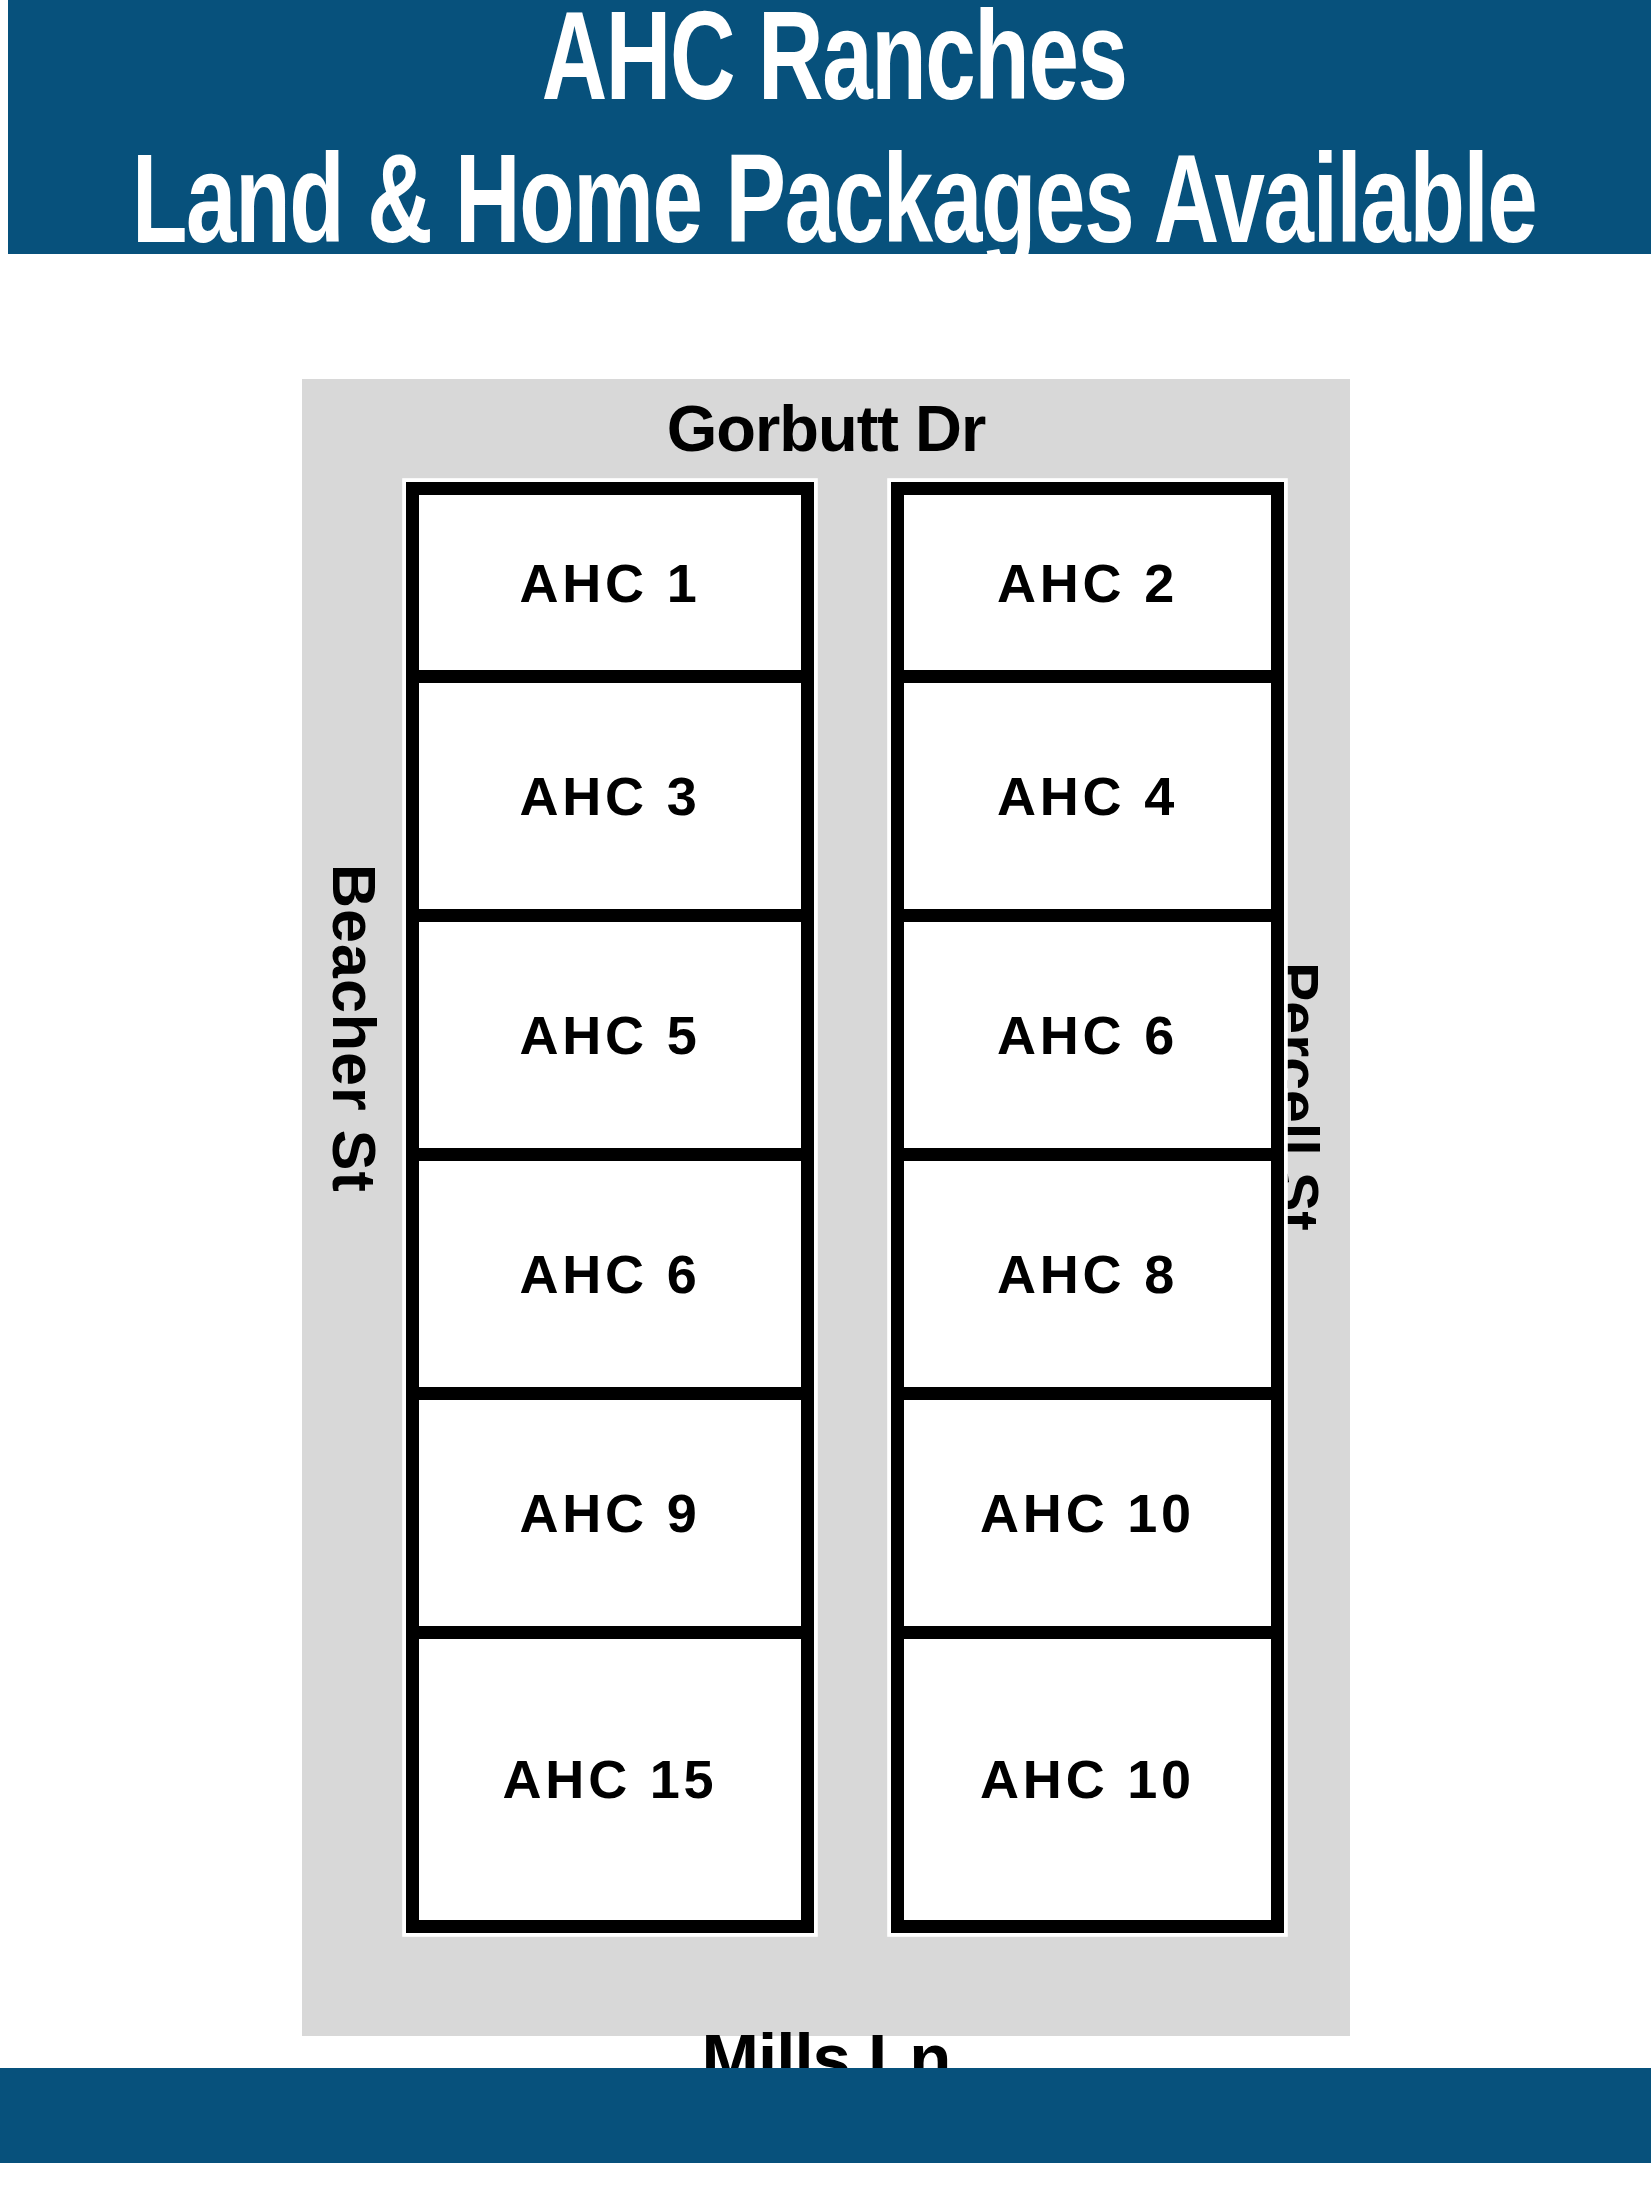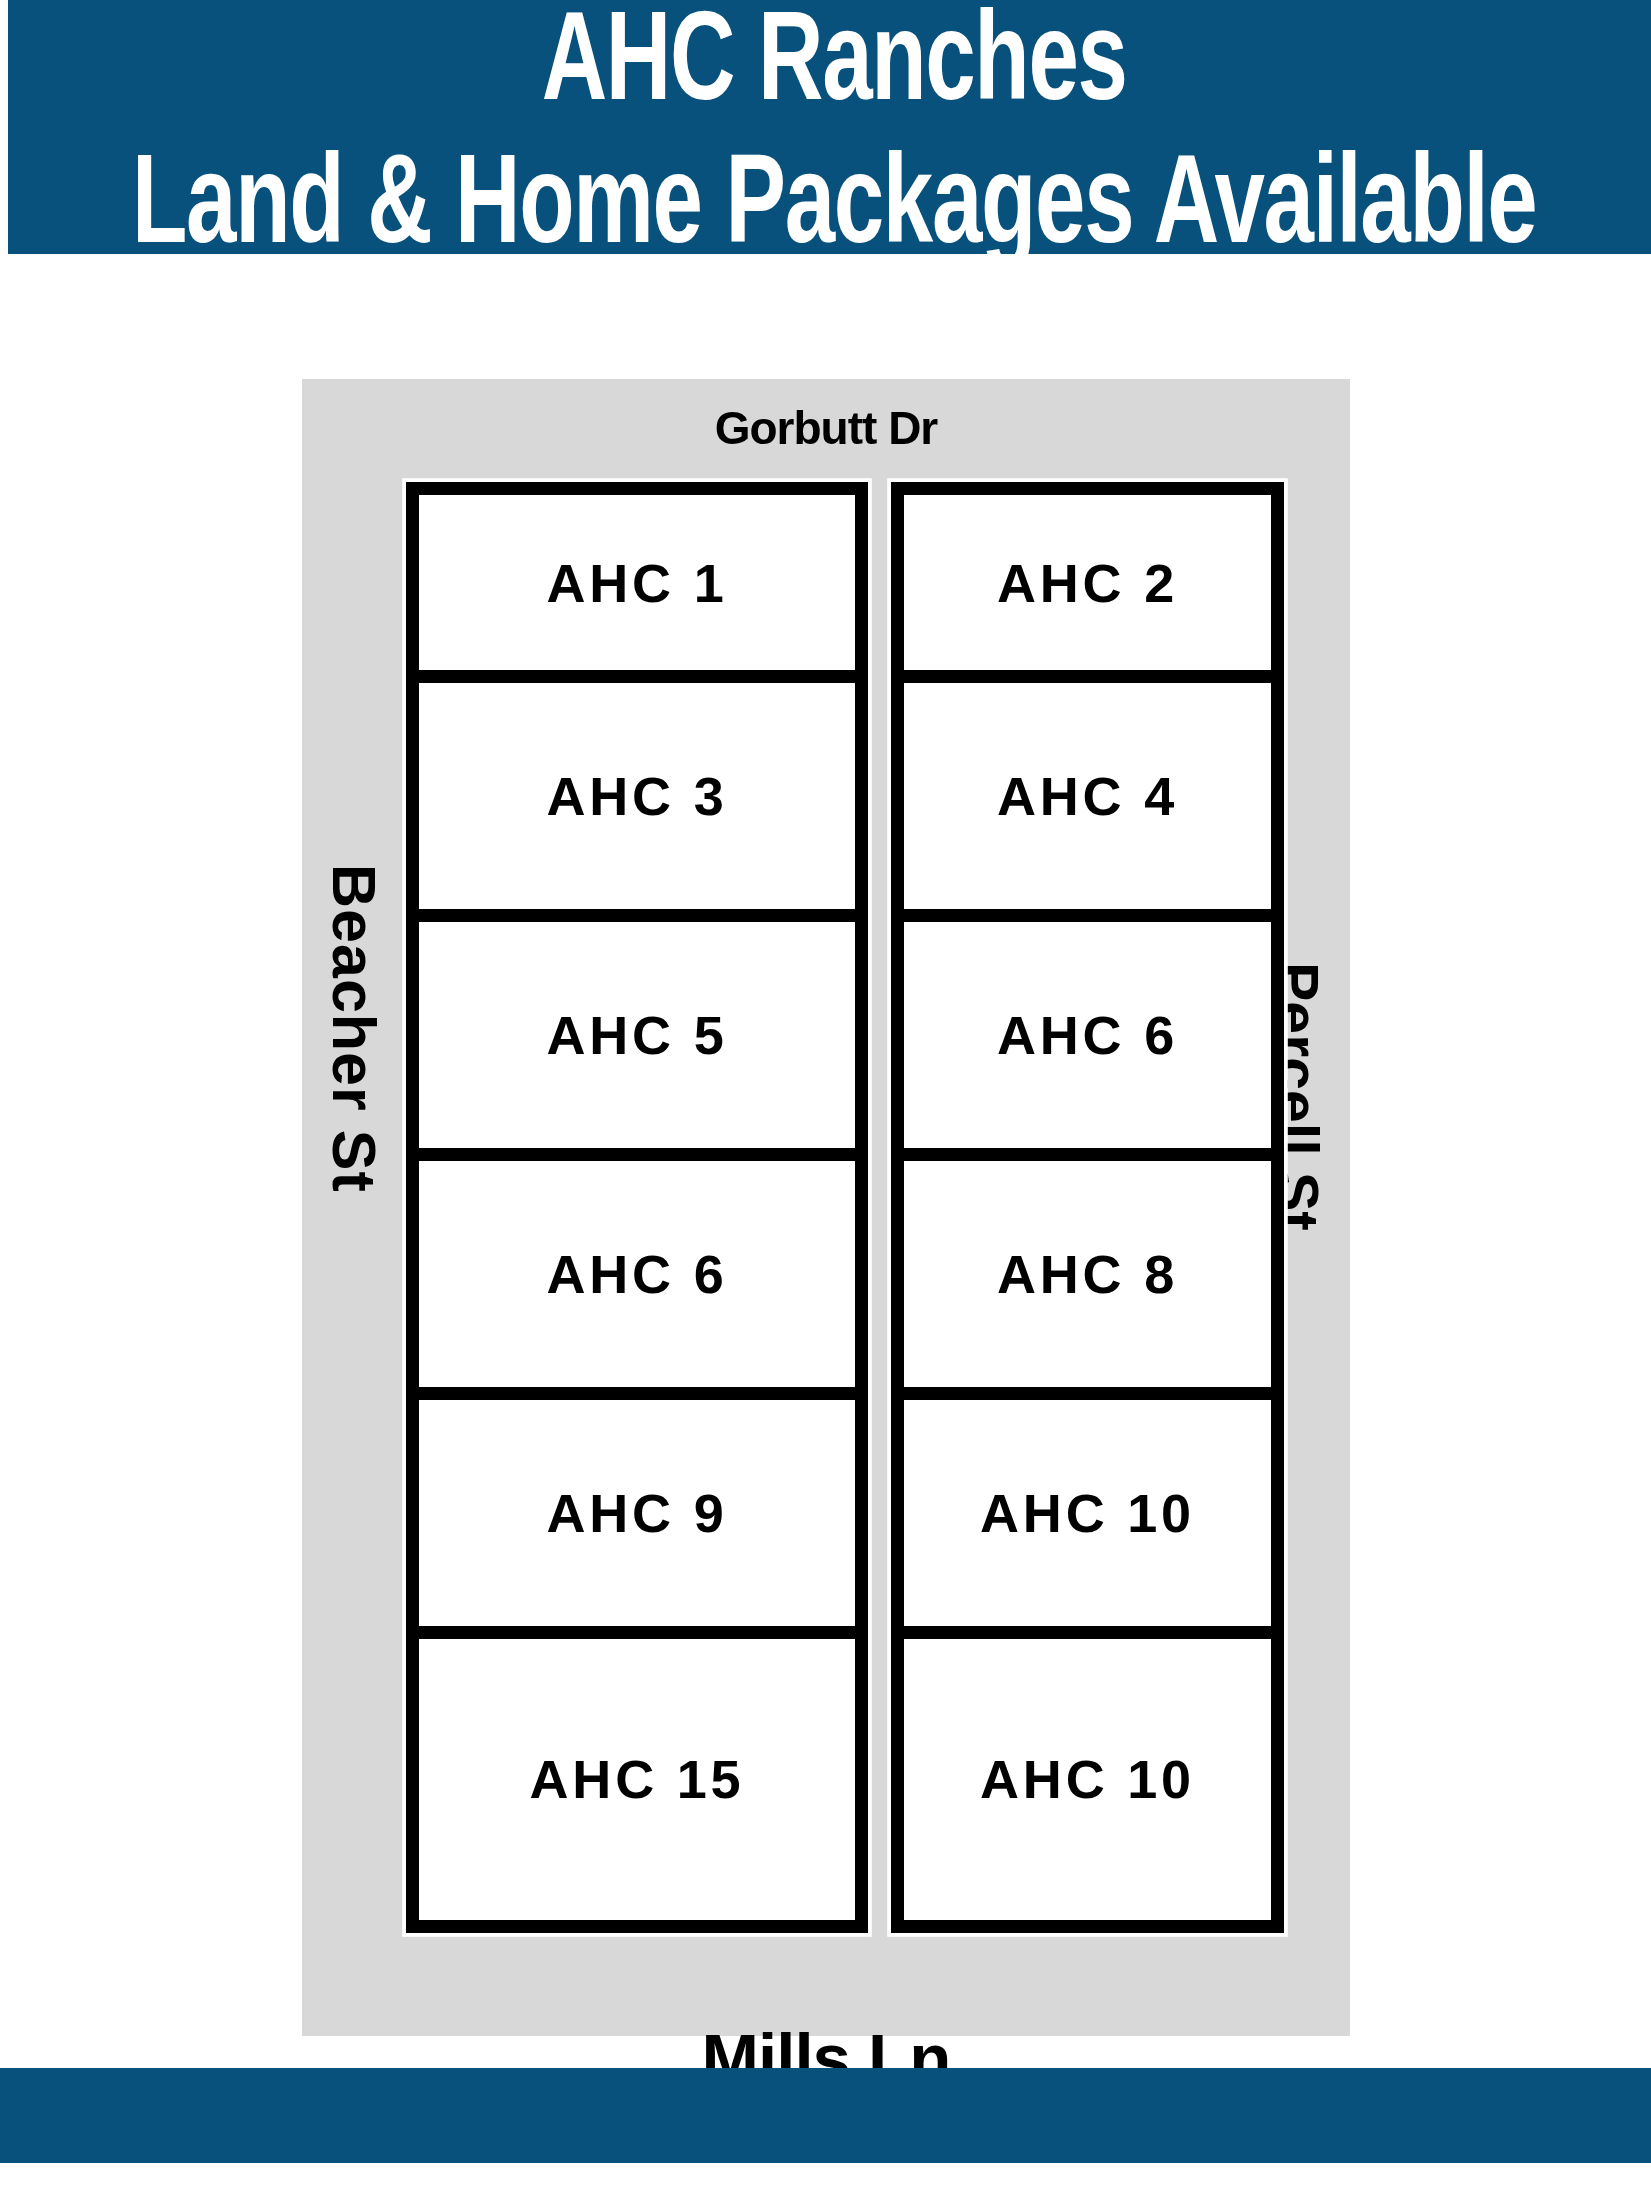--- a/index.html
+++ b/index.html
@@ -42,21 +42,21 @@
   }
   .street{
     position:absolute;
     color:var(--line);
     font-weight:700;
     white-space:nowrap;
     display:flex;align-items:center;justify-content:center;
   }
   .street-top{
     left:0;top:0;width:1048px;height:98px;
-    font-size:46px;letter-spacing:-1px;
+    font-size:65px;letter-spacing:-1px;
   }
   .street-bottom{
     left:0;top:1628px;width:1048px;height:103px;
     font-size:69px;letter-spacing:-1px;
   }
   .street-left{
     left:0;top:489px;width:104px;height:321px;
     writing-mode:vertical-rl;text-orientation:mixed;
     font-size:61px;letter-spacing:1px;
   }
@@ -69,21 +69,21 @@
   
   .col{
     position:absolute;
     top:103px;
     height:1451px;
     background:var(--fill);
     border:13.4px solid var(--line);
     box-shadow:0 0 0 3.8px var(--fill);
     display:flex;flex-direction:column;
   }
-  .col-left{left:104px;width:462px;}
+  .col-left{left:104px;width:408px;}
   .col-right{left:549px;width:393px;margin-left:40px;}
   .cell{
     display:flex;align-items:center;justify-content:center;
     font-weight:700;
     font-size:54px;
     letter-spacing:3.8px;
     color:var(--line);
     white-space:nowrap;
   }
   .cell:nth-child(1){height:175px;}

